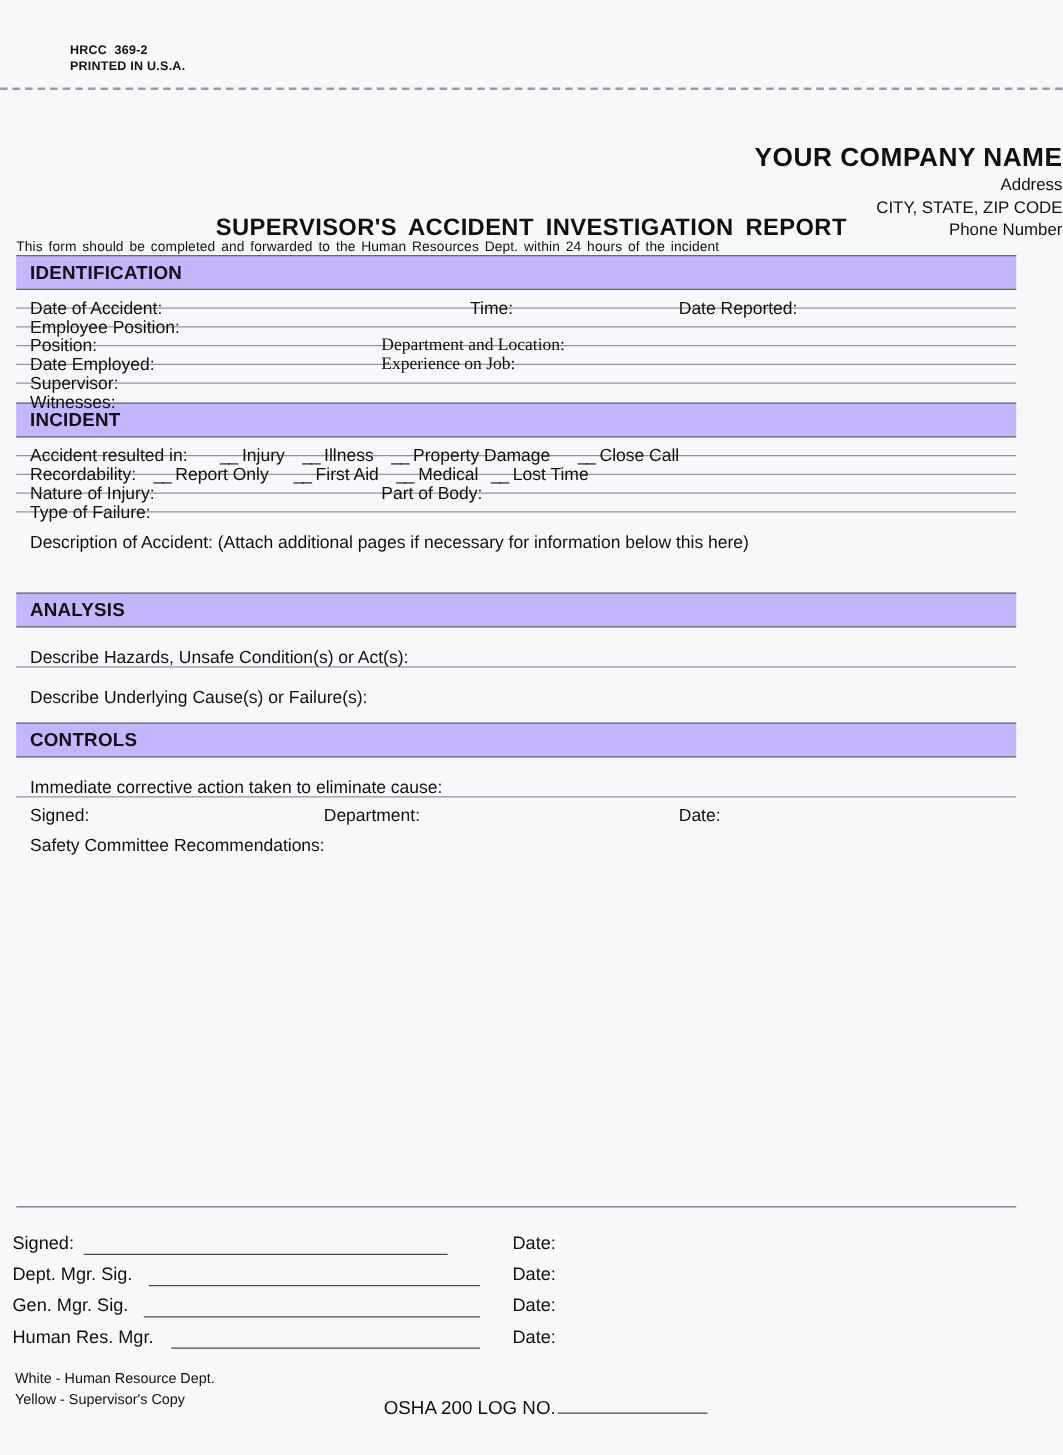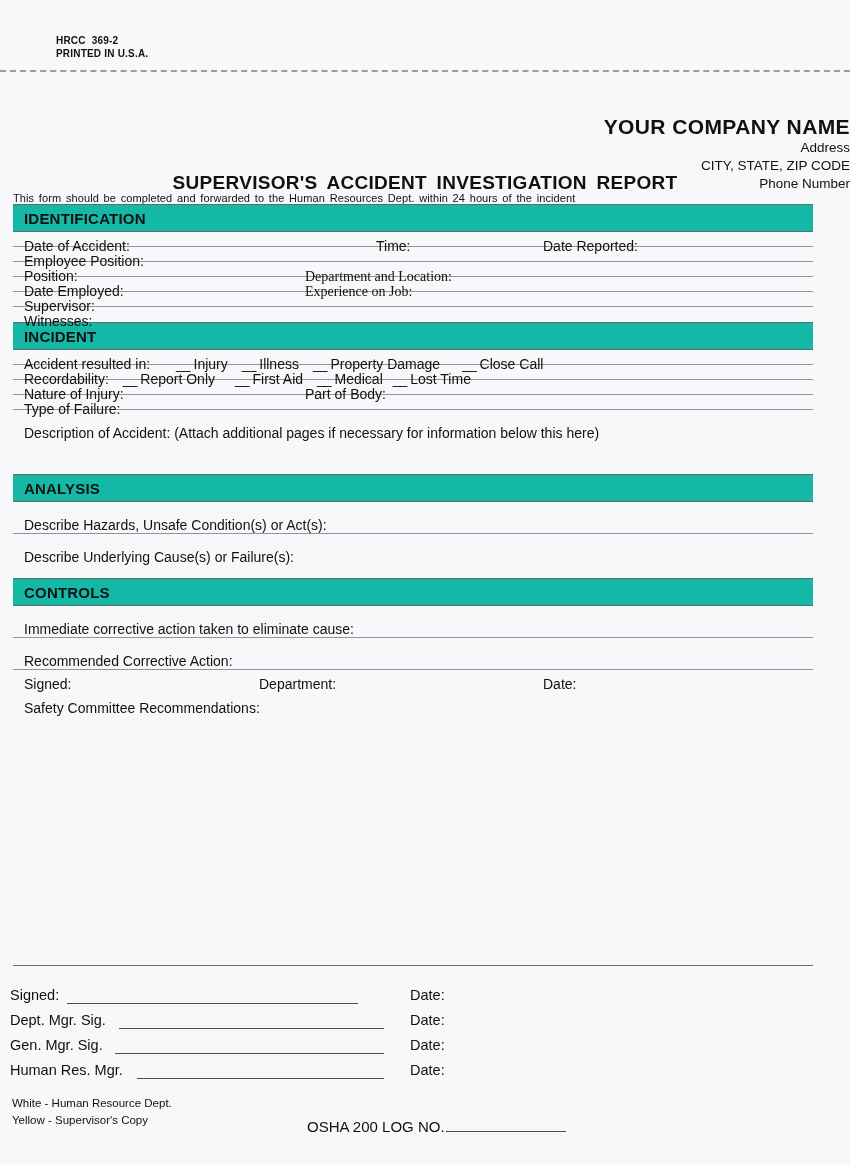--- a/index.html
+++ b/index.html
@@ -87,21 +87,21 @@
 
   
   .form {
     position: absolute;
     left: 13px;
     top: 204px;
     width: 800px;
   }
 
   .section-head {
-    background: #14b8a6;
+    background: #c4b5fd;
     border-top: 1.5px solid #5e6f63;
     border-bottom: 1.5px solid #5e6f63;
     height: 28px;
     line-height: 28px;
     padding-left: 11px;
     font-size: 15px;
     font-weight: bold;
     letter-spacing: 0.2px;
     box-sizing: border-box;
     word-spacing: 2px;
@@ -284,23 +284,20 @@
       <span>Describe Underlying Cause(s) or Failure(s):</span>
     </div>
     <div class="spacer-sm"></div>
 
     <div class="section-head">CONTROLS</div>
 
     <div class="row tall">
       <span>Immediate corrective action taken to eliminate cause:</span>
     </div>
 
-    <div class="row tall">
-      <span>Recommended Corrective Action:</span>
-    </div>
 
     <div class="row noborder">
       <span>Signed:</span>
       <span class="col2" style="left:246px;">Department:</span>
       <span class="col3" style="left:530px;">Date:</span>
     </div>
 
 
     <div class="row tall noborder">
       <span>Safety Committee Recommendations:</span>

